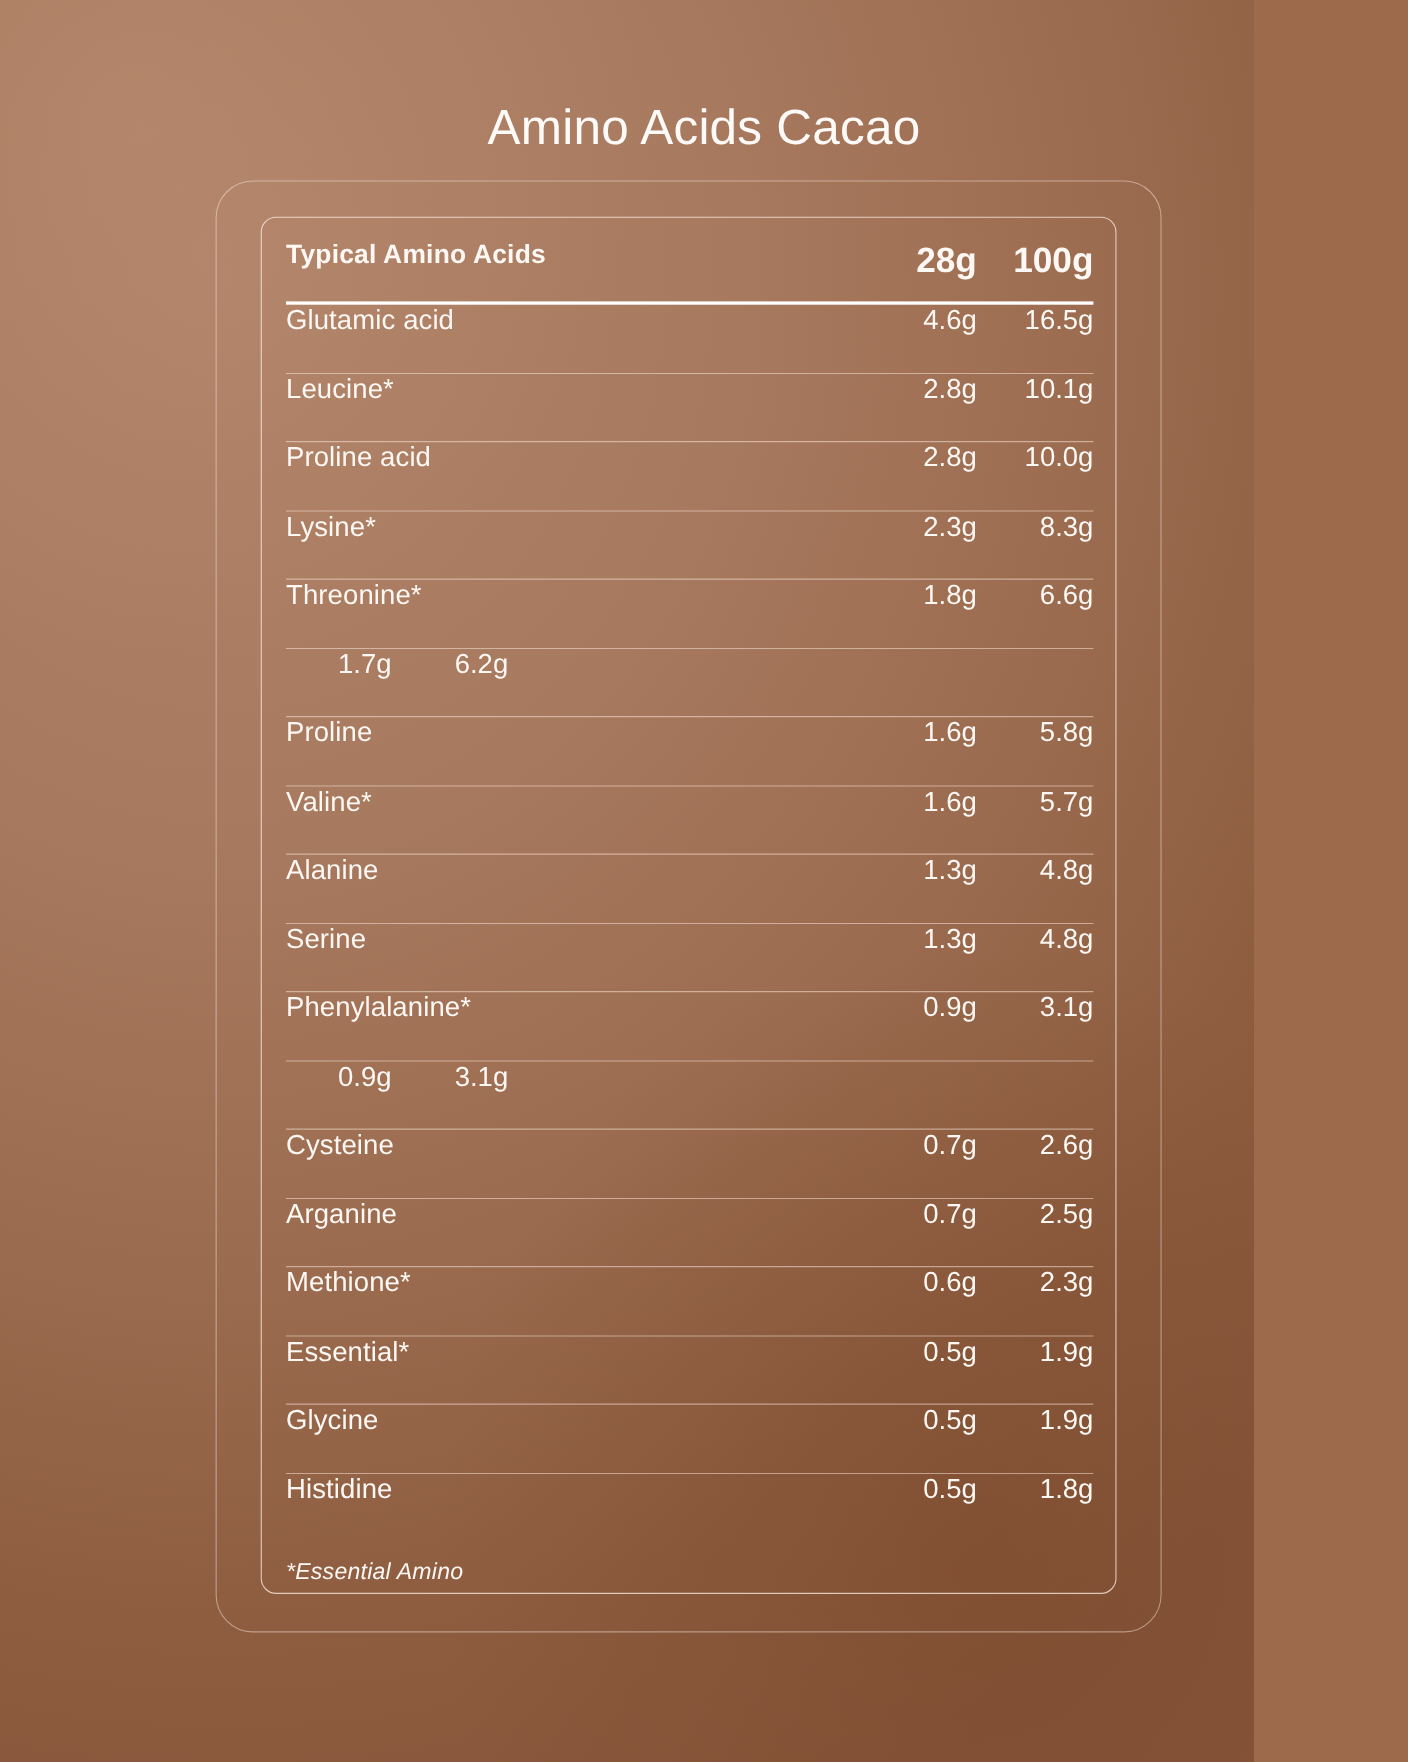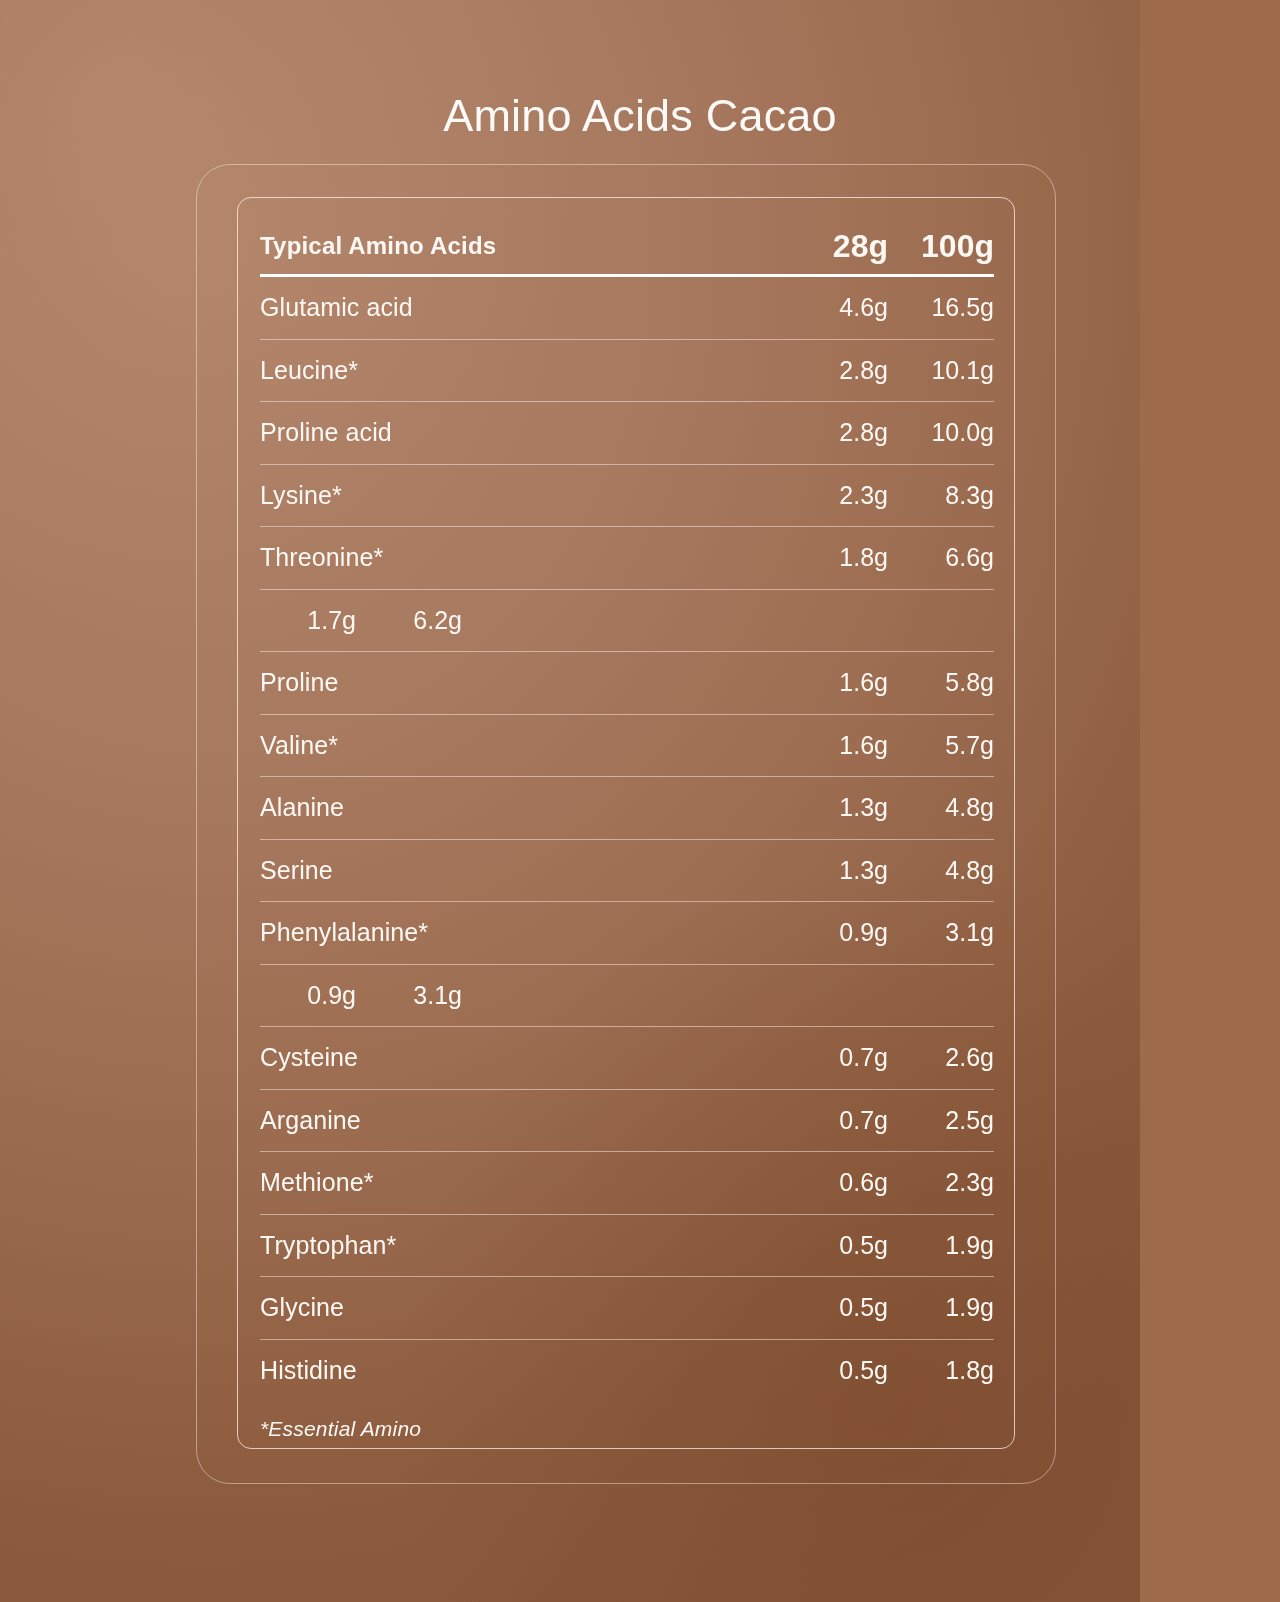--- a/index.html
+++ b/index.html
@@ -63,21 +63,20 @@
   }
   .table {
     position: absolute;
     left: 22px;
     top: 20px;
     width: 734px;
     box-sizing: border-box;
   }
   .row {
     display: flex;
-    align-items: center;
     height: 61.5px;
     border-bottom: 1px solid rgba(255,240,230,0.5);
     color: #fdf8f4;
   }
   .row.header {
     height: 56px;
     border-bottom: 3px solid #ffffff;
     font-weight: bold;
   }
   .row.header .name { font-size: 24px; font-weight: bold; letter-spacing: 0.2px; }
@@ -206,21 +205,21 @@
           <div class="v c100">2.5g</div>
         </div>
 
         <div class="row">
           <div class="name">Methione*</div>
           <div class="v">0.6g</div>
           <div class="v c100">2.3g</div>
         </div>
 
         <div class="row">
-          <div class="name">Tryptophan*</div>
+          <div class="name">Essential*</div>
           <div class="v">0.5g</div>
           <div class="v c100">1.9g</div>
         </div>
 
         <div class="row">
           <div class="name">Glycine</div>
           <div class="v">0.5g</div>
           <div class="v c100">1.9g</div>
         </div>
 

